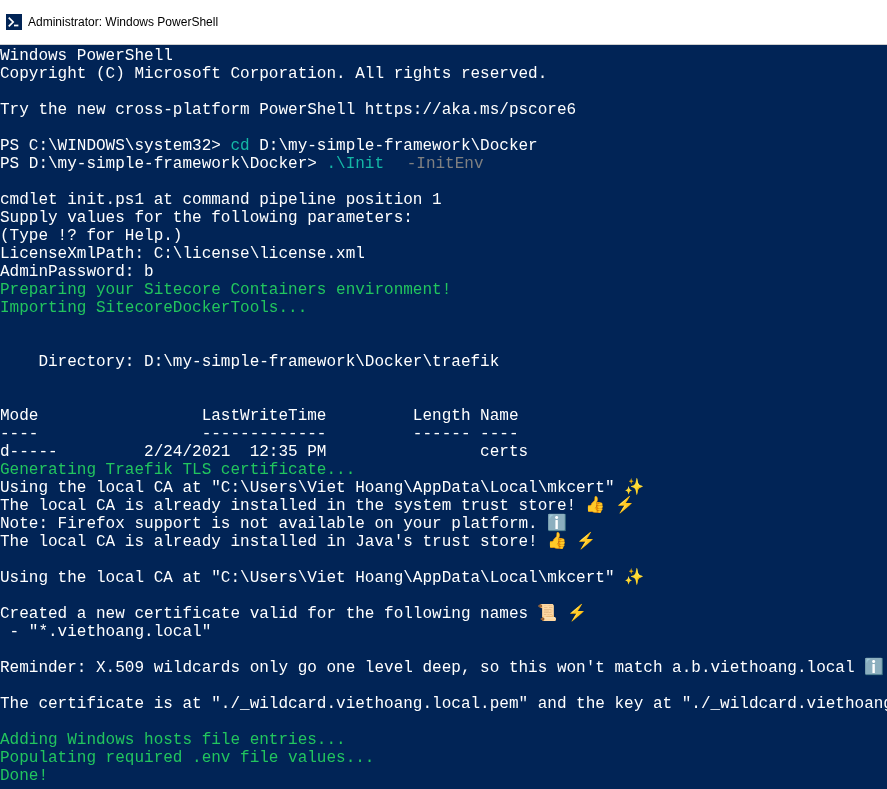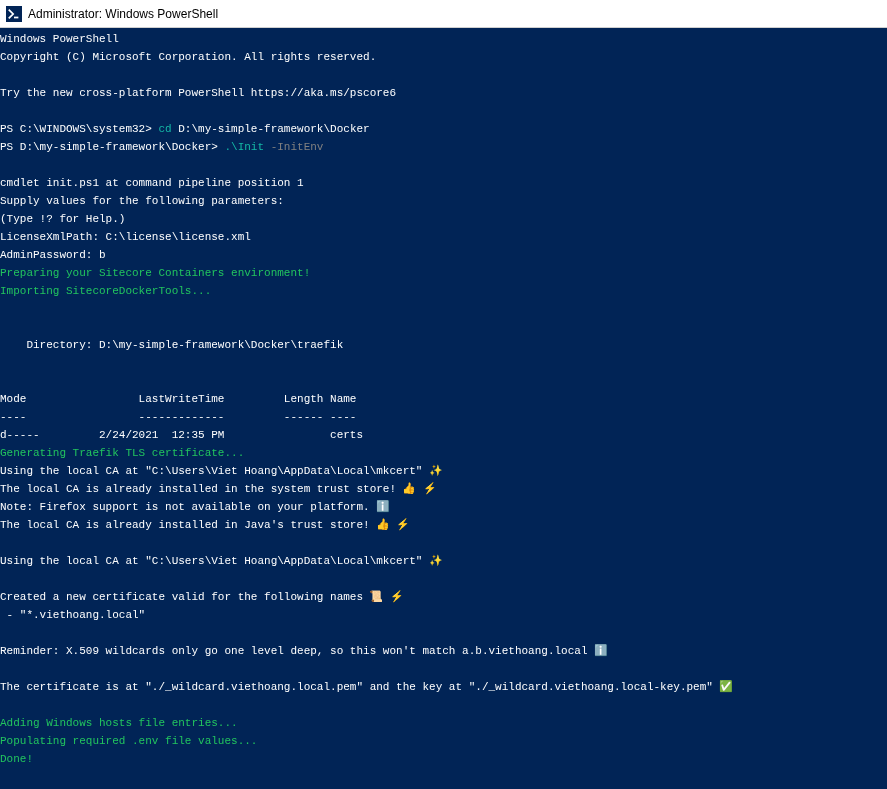--- a/index.html
+++ b/index.html
@@ -9,21 +9,21 @@
     }
     body {
       font-family: 'Segoe UI', Tahoma, sans-serif;
       background: #012456;
       width: 887px;
       height: 789px;
       overflow: hidden;
     }
     .titlebar {
       background: #ffffff;
-      height: 28px;
+      height: 45px;
       display: flex;
       align-items: center;
       padding: 0 6px;
       border-bottom: 1px solid #d0d0d0;
     }
     .titlebar-icon {
       width: 16px;
       height: 16px;
       background: #012456;
       display: flex;
@@ -34,36 +34,37 @@
     .titlebar-icon svg {
       width: 14px;
       height: 14px;
     }
     .titlebar-text {
       font-size: 12px;
       color: #000000;
     }
     .terminal {
       font-family: Consolas, 'Courier New', monospace;
-      font-size: 11px;
+      font-size: 16px;
       line-height: 18px;
       color: #ffffff;
       padding: 2px 0;
       white-space: pre;
       background: #012456;
     }
     .line {
       display: block;
       min-height: 18px;
     }
     .yellow {
       color: #14b8a6;
     }
     .gray {
       color: #808080;
+      margin-left: 13px;
     }
     .green {
       color: #22c55e;
     }
   </style>
 </head>
 <body>
 
 <div class="titlebar">
   <div class="titlebar-icon">

